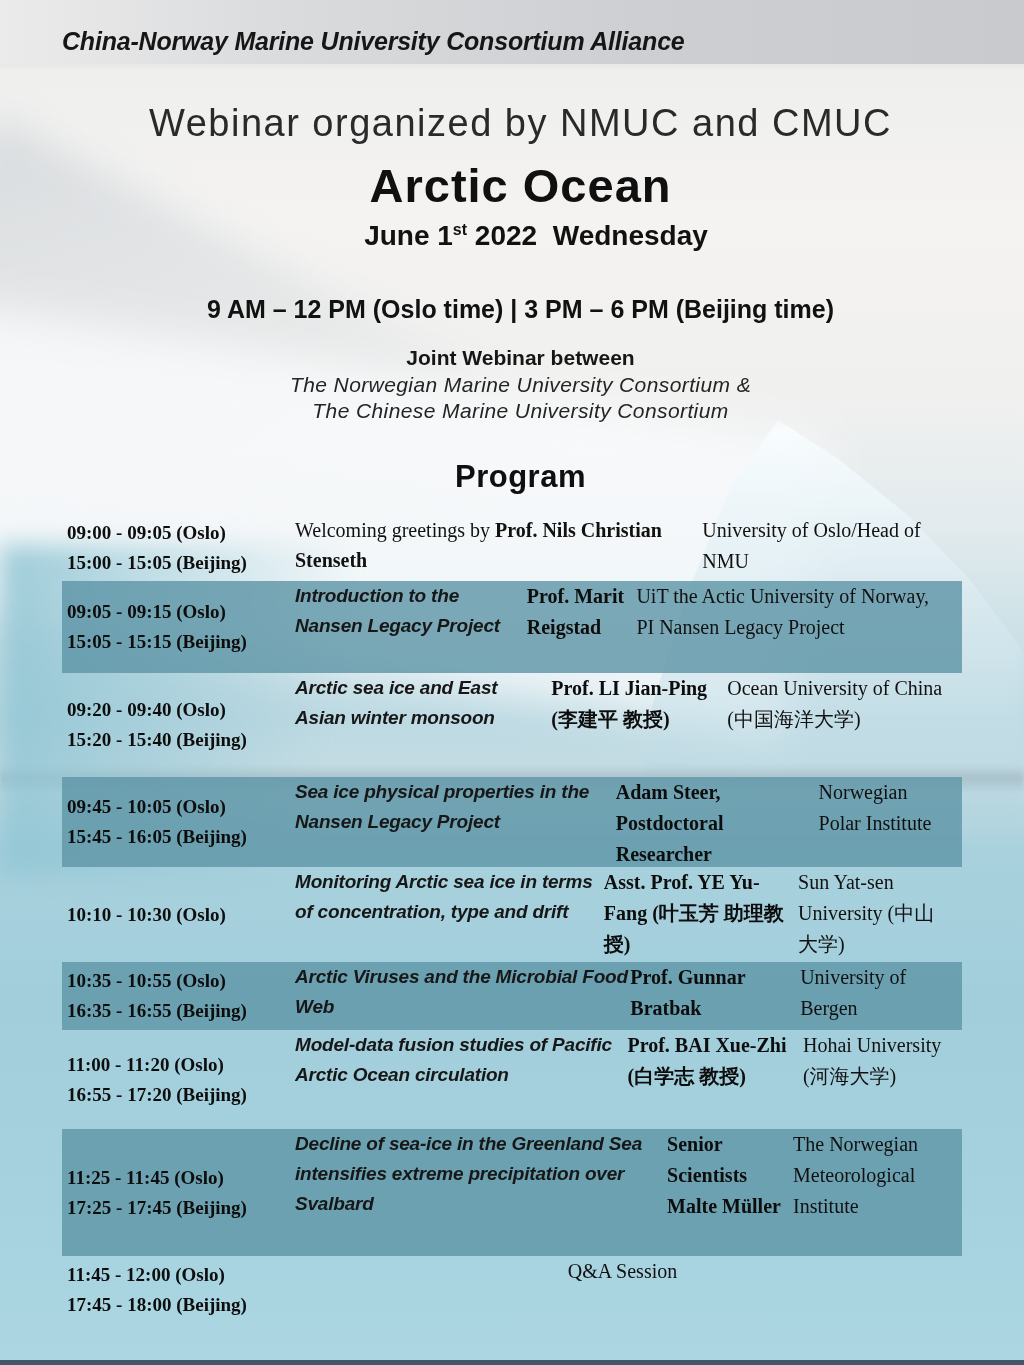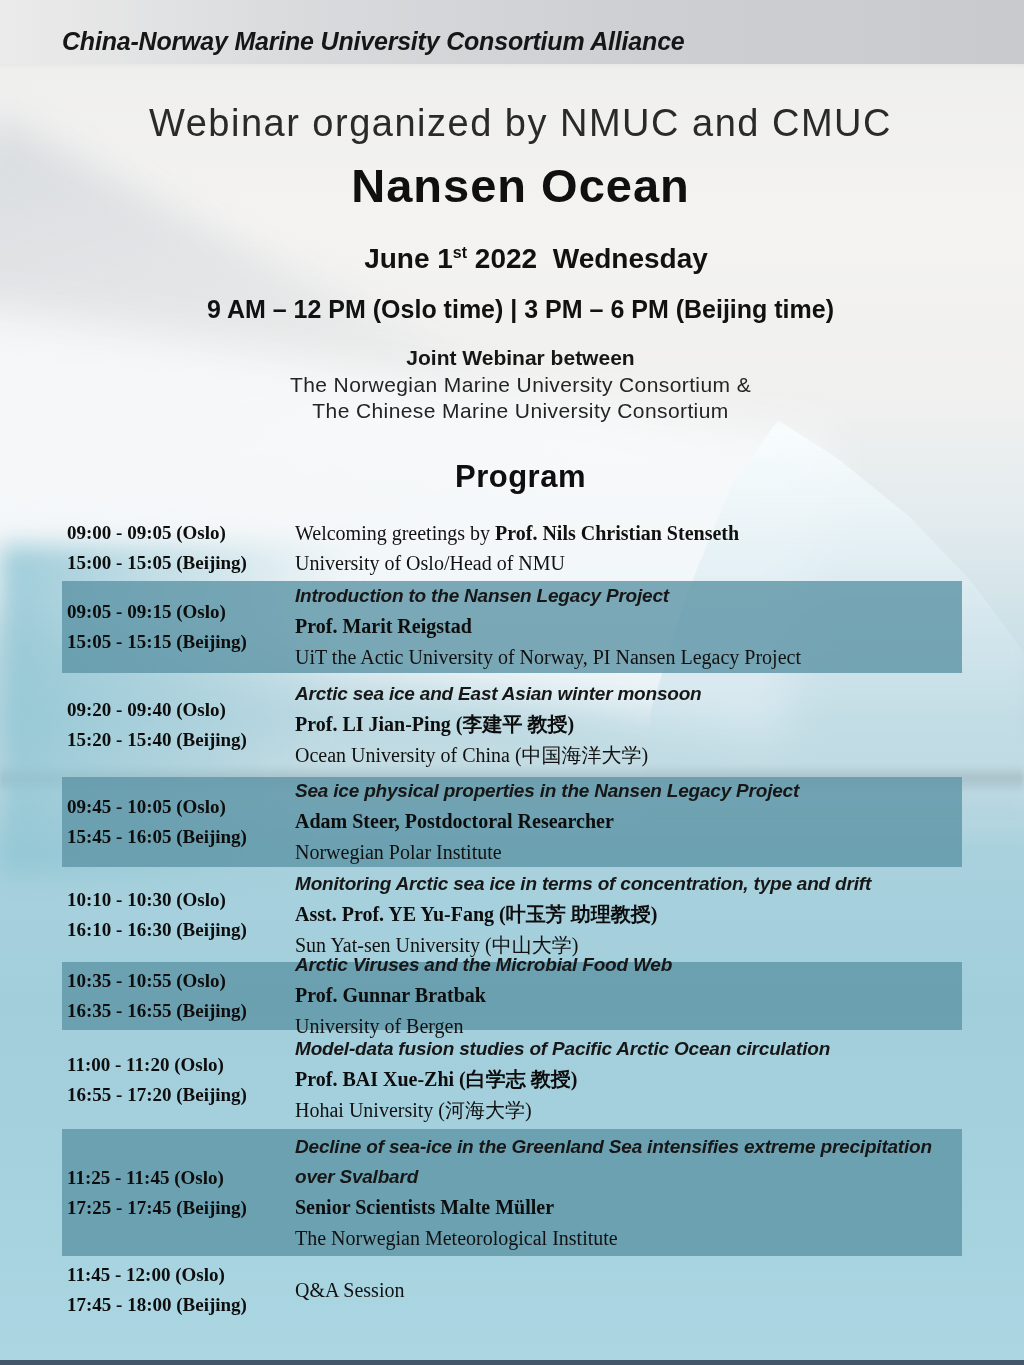--- a/index.html
+++ b/index.html
@@ -37,37 +37,37 @@
     filter:blur(12px);}
   .bottom-strip{position:absolute;left:0;bottom:0;width:100%;height:5px;
     background:#43566a;z-index:4;}
 
   
   .txt{position:absolute;z-index:10;left:0;right:0;text-align:center;padding-left:17px;}
   .banner{position:absolute;z-index:10;left:62px;top:27px;text-align:left;
     font-style:italic;font-weight:700;font-size:25px;color:#161616;letter-spacing:-0.2px;}
   .webinar-line{top:102px;font-size:38px;font-weight:400;color:#2a2a2a;letter-spacing:1.5px;}
   .main-title{top:158px;font-size:47px;font-weight:700;color:#101010;letter-spacing:1px;}
-  .date-line{top:243px;font-size:28px;font-weight:700;color:#111;margin-left:31px;}
+  .date-line{top:220px;font-size:28px;font-weight:700;color:#111;margin-left:31px;}
   .date-line sup{font-size:16px;}
   .time-line{top:295px;font-size:25px;font-weight:700;color:#111;}
   .joint-label{top:346px;font-size:21px;font-weight:700;color:#161616;}
-  .joint-line{font-size:21px;color:#242424;letter-spacing:.4px;}
+  .joint-line{font-size:21px;font-style:italic;color:#242424;letter-spacing:.4px;}
   .jl1{top:373px;} .jl2{top:399px;}
   .program-heading{top:459px;font-size:31px;font-weight:700;color:#0f0f0f;letter-spacing:.5px;}
 
   
   .table{position:absolute;z-index:10;left:62px;top:515px;width:900px;}
   .row{display:flex;align-items:stretch;}
   .band{background:rgba(95,150,167,.82);}
   .col-time{width:233px;flex:none;display:flex;flex-direction:column;
     justify-content:center;padding-left:5px;box-sizing:border-box;}
   .time{font-family:"Liberation Serif",serif;font-weight:700;font-size:19px;
     line-height:30px;color:#0d0d0d;white-space:nowrap;}
-  .col-content{flex:1;display:flex;flex-direction:column;justify-content:center;
+  .col-content{flex:1;display:flex;justify-content:center;
     padding-right:12px;box-sizing:border-box;}
   .title-line{font-family:"Liberation Sans",sans-serif;font-style:italic;font-weight:600;
     font-size:19px;line-height:30px;color:#171717;letter-spacing:-0.2px;}
   .speaker-line{font-family:"Liberation Serif",serif;font-weight:700;
     font-size:20px;line-height:31px;color:#0d0d0d;}
   .affil-line{font-family:"Liberation Serif",serif;font-weight:400;
     font-size:20px;line-height:31px;color:#111;}
   .mixed-line{font-family:"Liberation Serif",serif;font-weight:400;
     font-size:20px;line-height:30px;color:#111;}
   .mixed-line .bold{font-weight:700;}
@@ -85,21 +85,21 @@
   <div class="bg top-band"></div>
   <div class="bg snow-face"></div>
   <div class="bg snow-bright"></div>
   <div class="bg berg"></div>
   <div class="bg waterline"></div>
   <div class="bg water-left"></div>
   <div class="bottom-strip"></div>
 
   <div class="banner">China-Norway Marine University Consortium Alliance</div>
   <div class="txt webinar-line">Webinar organized by NMUC and CMUC</div>
-  <div class="txt main-title">Nansen Ocean</div>
+  <div class="txt main-title">Arctic Ocean</div>
 
   <div class="txt date-line"><span>June 1</span><sup>st</sup><span> 2022 &nbsp;Wednesday</span></div>
 
   <div class="txt time-line">9 AM – 12 PM (Oslo time) | 3 PM – 6 PM (Beijing time)</div>
   <div class="txt joint-label">Joint Webinar between</div>
   <div class="txt joint-line jl1">The Norwegian Marine University Consortium &amp;</div>
   <div class="txt joint-line jl2">The Chinese Marine University Consortium</div>
   <div class="txt program-heading">Program</div>
 
   <div class="table">
@@ -147,21 +147,20 @@
       <div class="col-content">
         <div class="title-line">Sea ice physical properties in the Nansen Legacy Project</div>
         <div class="speaker-line">Adam Steer, Postdoctoral Researcher</div>
         <div class="affil-line">Norwegian Polar Institute</div>
       </div>
     </div>
 
     <div class="row rh5">
       <div class="col-time">
         <div class="time">10:10 - 10:30 (Oslo)</div>
-        <div class="time">16:10 - 16:30 (Beijing)</div>
       </div>
       <div class="col-content">
         <div class="title-line">Monitoring Arctic sea ice in terms of concentration, type and drift</div>
         <div class="speaker-line">Asst. Prof. YE Yu-Fang (叶玉芳 助理教授)</div>
         <div class="affil-line">Sun Yat-sen University (中山大学)</div>
       </div>
     </div>
 
     <div class="row band rh6">
       <div class="col-time">

